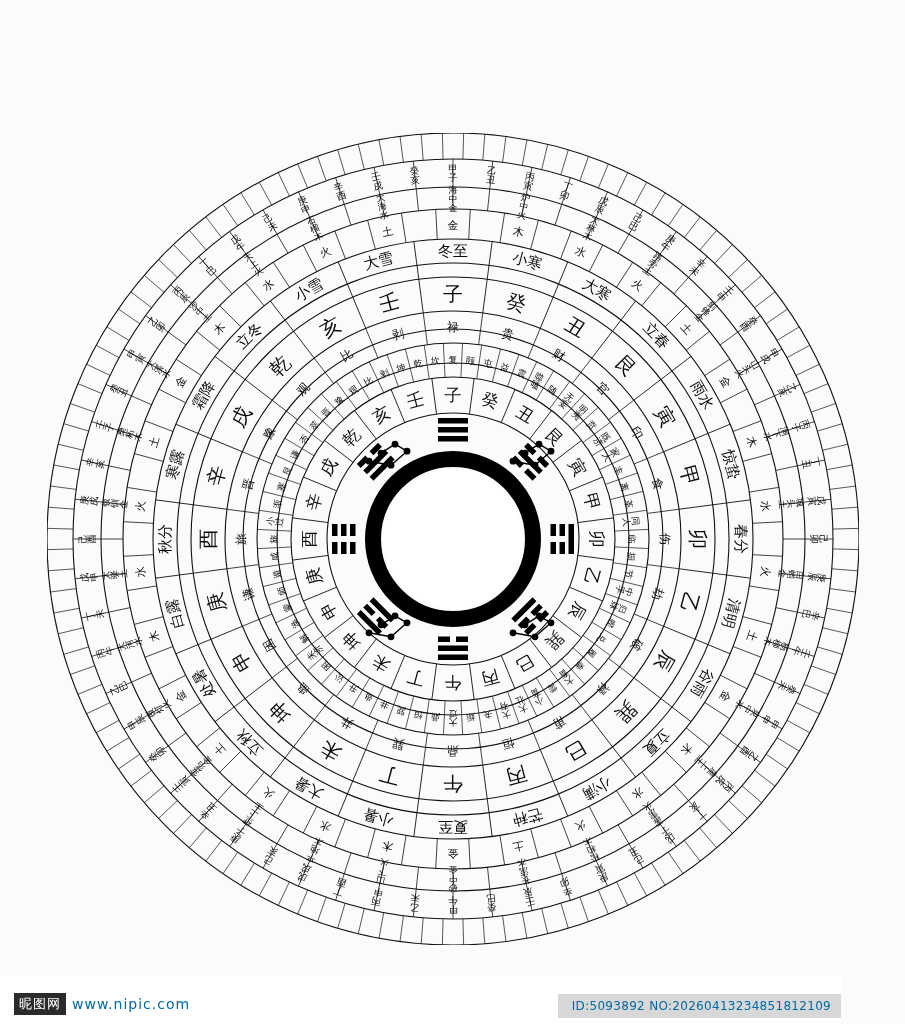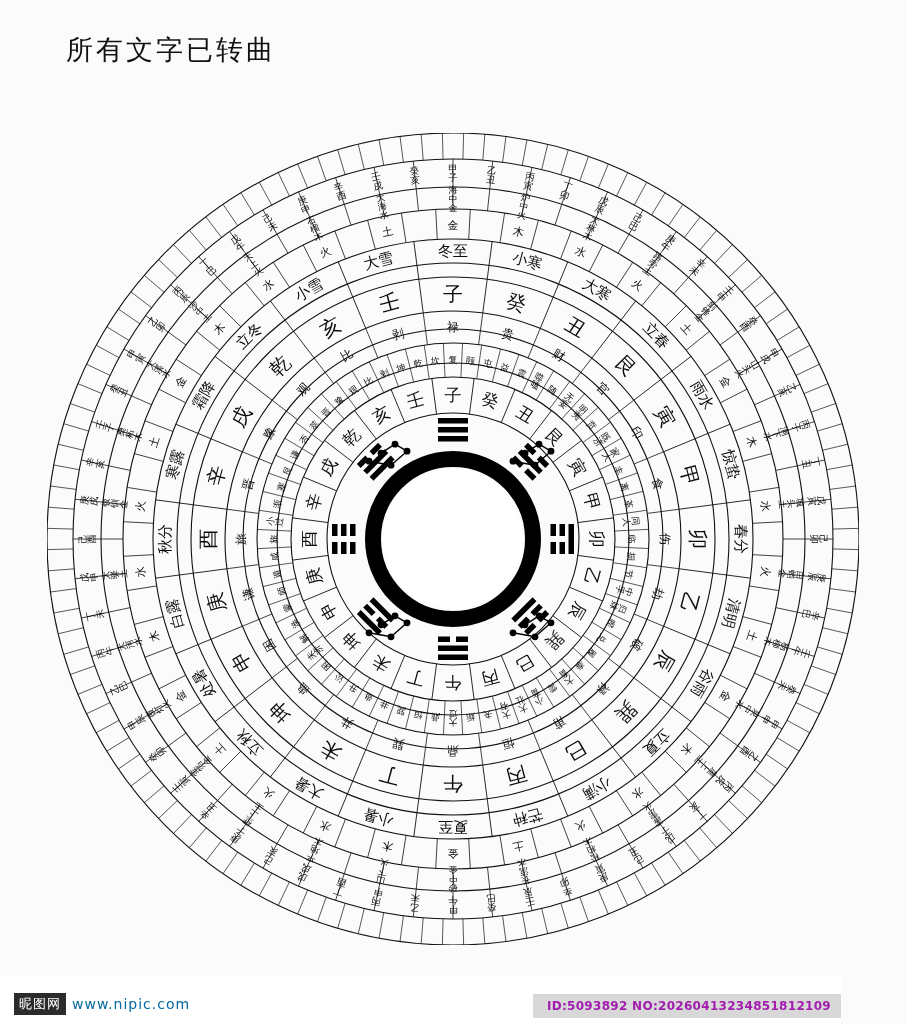--- a/index.html
+++ b/index.html
@@ -68,38 +68,36 @@
     color: #0369a1;
     font-size: 14px;
     letter-spacing: 1px;
     font-family: "DejaVu Sans", sans-serif;
   }
   .idbar {
     position: absolute;
     right: 0;
     bottom: 6px;
     background: #d8d8d8;
-    color: #a21caf;
+    color: #0369a1;
     font-size: 12px;
     padding: 5px 10px 5px 14px;
     font-family: "DejaVu Sans", sans-serif;
     letter-spacing: 0.3px;
-    font-weight: bold;
   }
   text {
     font-family: "DejaVu Serif", serif;
     fill: #0b0b0b;
   }
 </style>
 </head>
 <body>
 
 <div class="page">
 
-  <div class="title">所有文字已转曲</div>
 
   <div class="wheel-wrap">
     <svg id="wheel" width="812" height="812" viewBox="0 0 812 812">
         <circle cx="406" cy="406" r="406" fill="none" stroke="#111111" stroke-width="1.1"></circle>
         <circle cx="406" cy="406" r="380" fill="none" stroke="#111111" stroke-width="1.1"></circle>
         <circle cx="406" cy="406" r="352" fill="none" stroke="#111111" stroke-width="1.1"></circle>
         <circle cx="406" cy="406" r="330" fill="none" stroke="#111111" stroke-width="1.1"></circle>
         <circle cx="406" cy="406" r="300" fill="none" stroke="#111111" stroke-width="1.1"></circle>
         <circle cx="406" cy="406" r="276" fill="none" stroke="#111111" stroke-width="1.1"></circle>
         <circle cx="406" cy="406" r="262" fill="none" stroke="#111111" stroke-width="1.1"></circle>

